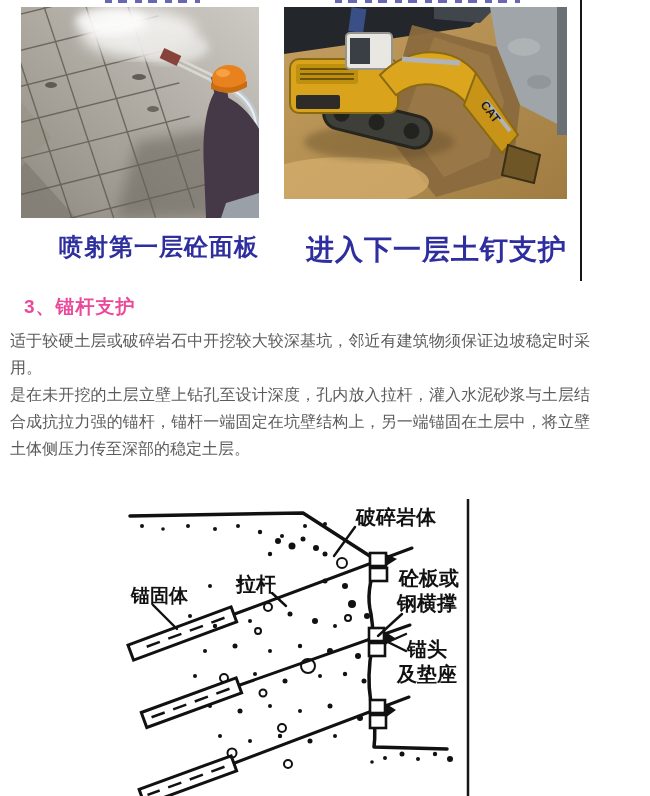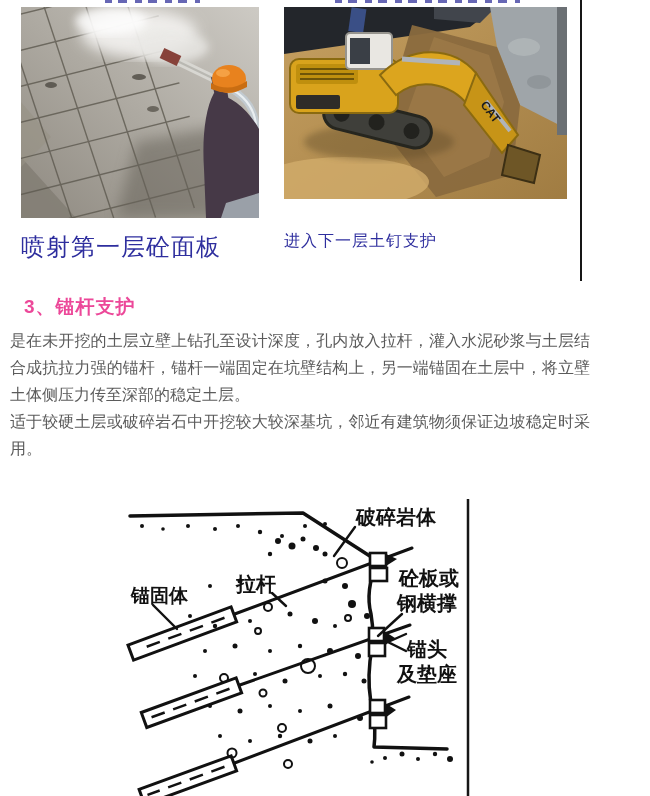--- a/index.html
+++ b/index.html
@@ -9,25 +9,25 @@
   }
   .abs{position:absolute;}
   
   .remnant{
     top:0;height:3px;opacity:.75;
     background:repeating-linear-gradient(90deg,#34349c 0 7px,transparent 7px 13px,#34349c 13px 22px,transparent 22px 30px);
   }
   .photo{overflow:hidden;background:#b3afa8;}
   .photo svg{display:block;}
   .caption{
-    font-weight:normal;color:#2e2e9e;text-align:left;letter-spacing:1px;
+    font-weight:bold;color:#2e2e9e;text-align:right;letter-spacing:1px;
     white-space:nowrap;
   }
   .cap-left{left:21px;top:231px;width:238px;font-size:24px;}
-  .cap-right{left:284px;top:231px;width:283px;font-size:16px;}
+  .cap-right{left:284px;top:231px;width:283px;font-size:28px;}
   .vline-top{left:580px;top:0;width:2px;height:281px;background:#161616;}
   .heading{
     left:24px;top:294px;font-size:19px;font-weight:bold;color:#ec4899;
     letter-spacing:1px;
   }
   .bodytext{
     left:10px;top:327px;width:580px;color:#5b5b5b;font-size:16px;
     line-height:27px;text-align:justify;
   }
   .bodytext p{margin:0;}
@@ -171,22 +171,22 @@
 </div>
 
 <div class="abs vline-top"></div>
 
 <div class="abs caption cap-left">喷射第一层砼面板</div>
 <div class="abs caption cap-right">进入下一层土钉支护</div>
 
 <div class="abs heading">3、锚杆支护</div>
 
 <div class="abs bodytext">
+  <p>适于较硬土层或破碎岩石中开挖较大较深基坑，邻近有建筑物须保证边坡稳定时采用。</p>
   <p>是在未开挖的土层立壁上钻孔至设计深度，孔内放入拉杆，灌入水泥砂浆与土层结合成抗拉力强的锚杆，锚杆一端固定在坑壁结构上，另一端锚固在土层中，将立壁土体侧压力传至深部的稳定土层。</p>
-  <p>适于较硬土层或破碎岩石中开挖较大较深基坑，邻近有建筑物须保证边坡稳定时采用。</p>
 </div>
 
 <div class="abs diagram">
   <svg width="360" height="316" viewBox="0 0 360 316">
     <g stroke="#111" fill="none" stroke-linecap="round" stroke-linejoin="round">
 
       <polyline points="10,20 183,17 256,64" stroke-width="3.5"></polyline>
 
       <path d="M257,66 Q245,95 251,118 Q255,140 250,165 Q247,193 253,215 Q256,235 254,251 L327,253" stroke-width="3.5"></path>
 

